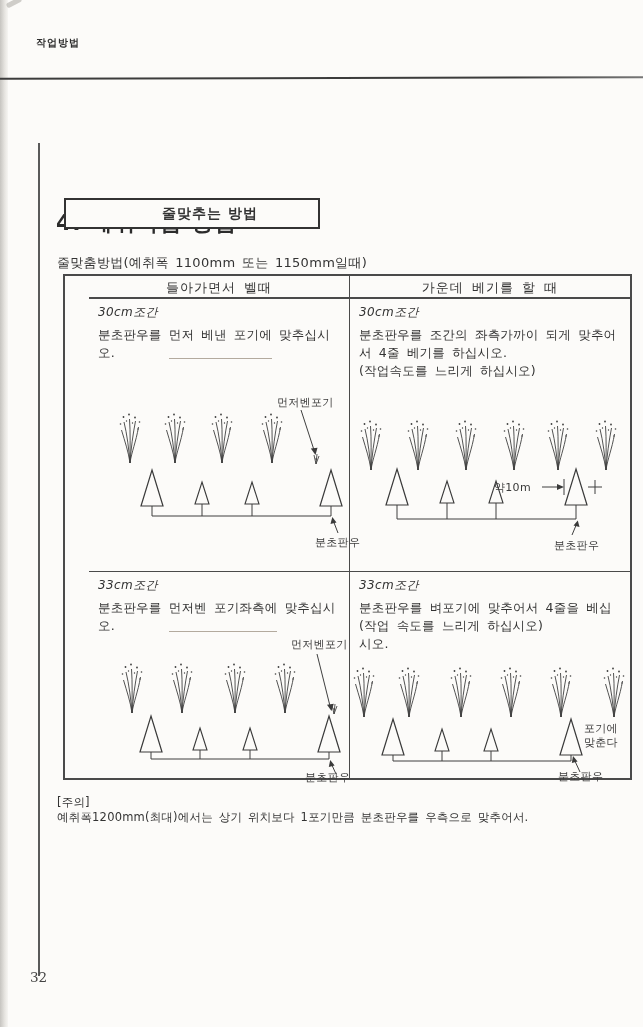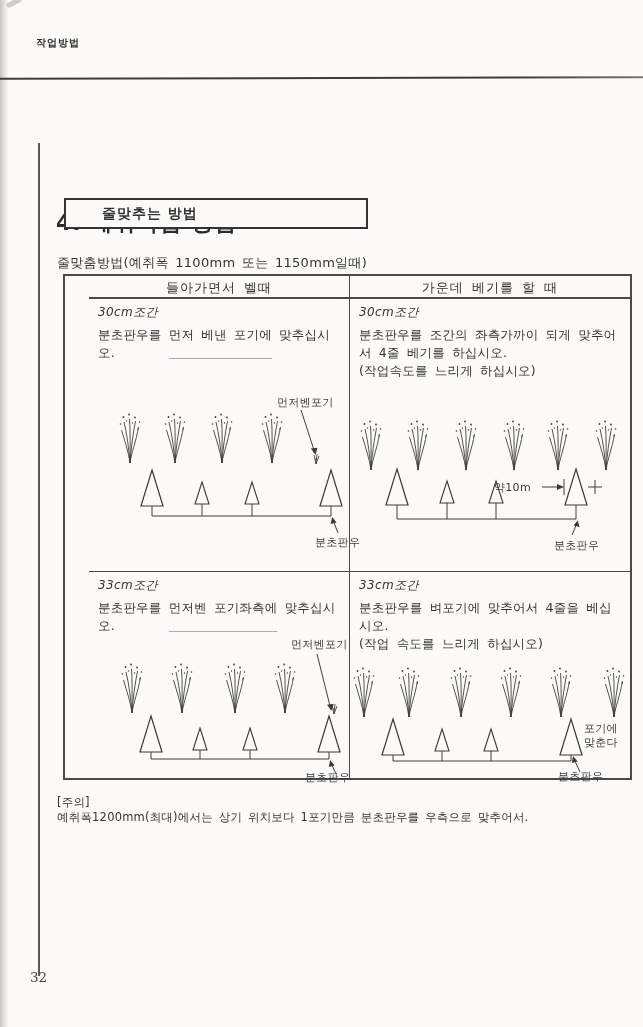--- a/index.html
+++ b/index.html
@@ -27,22 +27,22 @@
     transform:rotate(-0.12deg);
   }
   .v-rule{
     position:absolute;left:38px;top:143px;width:2px;height:833px;background:#5a5a5a;
   }
   .page-title{
     position:absolute;left:56px;top:160px;
     font-size:22px;font-weight:bold;letter-spacing:1px;color:#2b2b2b;margin-top:48px;
   }
   .method-box{
-    position:absolute;left:64px;top:198px;width:304px;height:31px;
-    border:2px solid #333;box-sizing:border-box;background:#fcfbf9;
+    position:absolute;left:64px;top:198px;width:256px;height:31px;
+    border:2px solid #333;box-sizing:border-box;background:#fcfbf9;text-align:center;
   }
   .method-box span{
     display:block;padding:5px 0 0 36px;font-size:14px;font-weight:bold;letter-spacing:1px;
   }
   .intro-text{
     position:absolute;left:57px;top:254px;font-size:13px;letter-spacing:.3px;word-spacing:2px;
   }
   .layout-table{
     position:absolute;left:63px;top:274px;width:569px;height:506px;
     border:2px solid #4a4a4a;box-sizing:border-box;
@@ -209,22 +209,22 @@
       <line x1="247" y1="142" x2="242" y2="131"></line>
       <polygon points="241.2,128 239.8,135 245.6,133.4" fill="#3a3a3a"></polygon>
       <text x="216" y="149">분초판우</text>
     </svg>
   </div>
 
   <div class="td">
     <div class="cell-text">
       <div class="cell-title">33cm조간</div>
       <div class="cell-body">분초판우를 벼포기에 맞추어서 4줄을 베십</div>
+      <div class="cell-body">(작업 속도를 느리게 하십시오)</div>
       <div class="cell-body">시오.</div>
-      <div class="cell-body">(작업 속도를 느리게 하십시오)</div>
     </div>
     <svg class="diagram" style="top:88px" width="283" height="122" viewBox="0 0 283 122">
       <use href="#tuft" x="2" y="6"></use>
       <use href="#tuft" x="47" y="6"></use>
       <use href="#tuft" x="99" y="6"></use>
       <use href="#tuft" x="149" y="6"></use>
       <use href="#tuft" x="199" y="6"></use>
       <use href="#tuft" x="252" y="6"></use>
       <use href="#tri-big" x="32" y="59"></use>
       <use href="#tri-small" x="85" y="69"></use>

